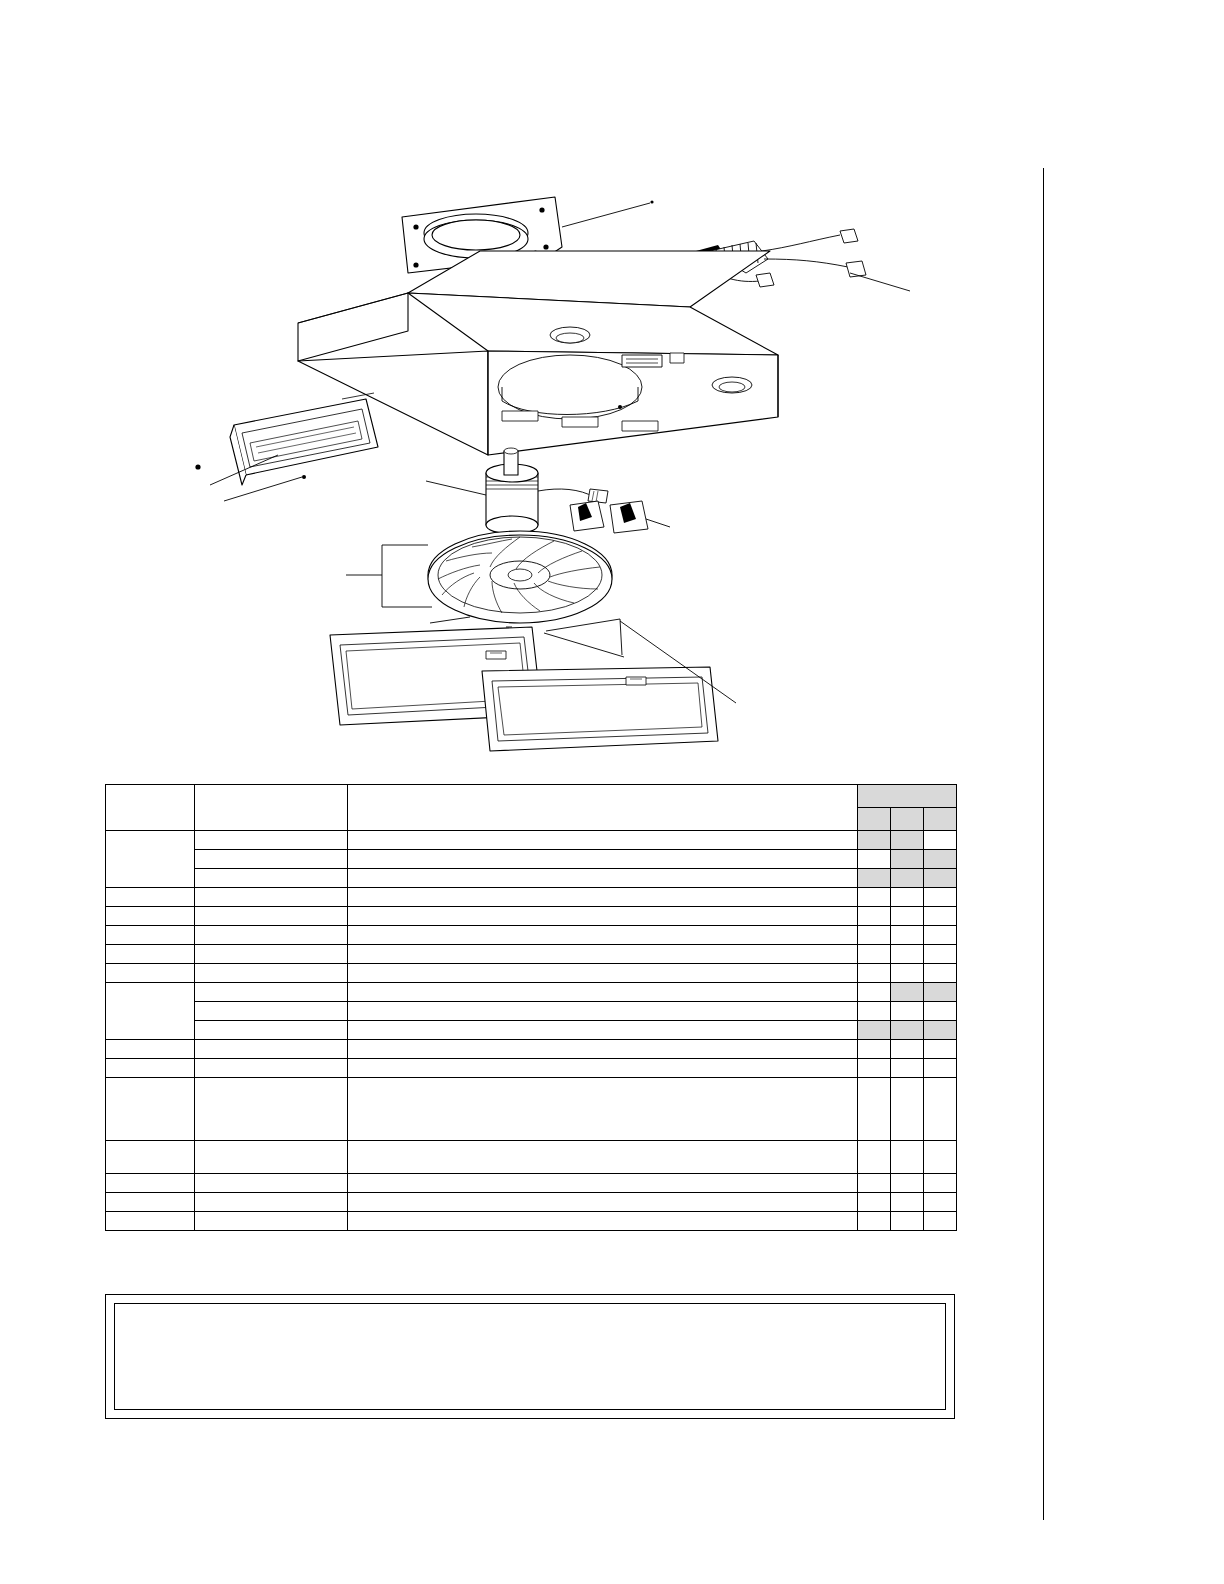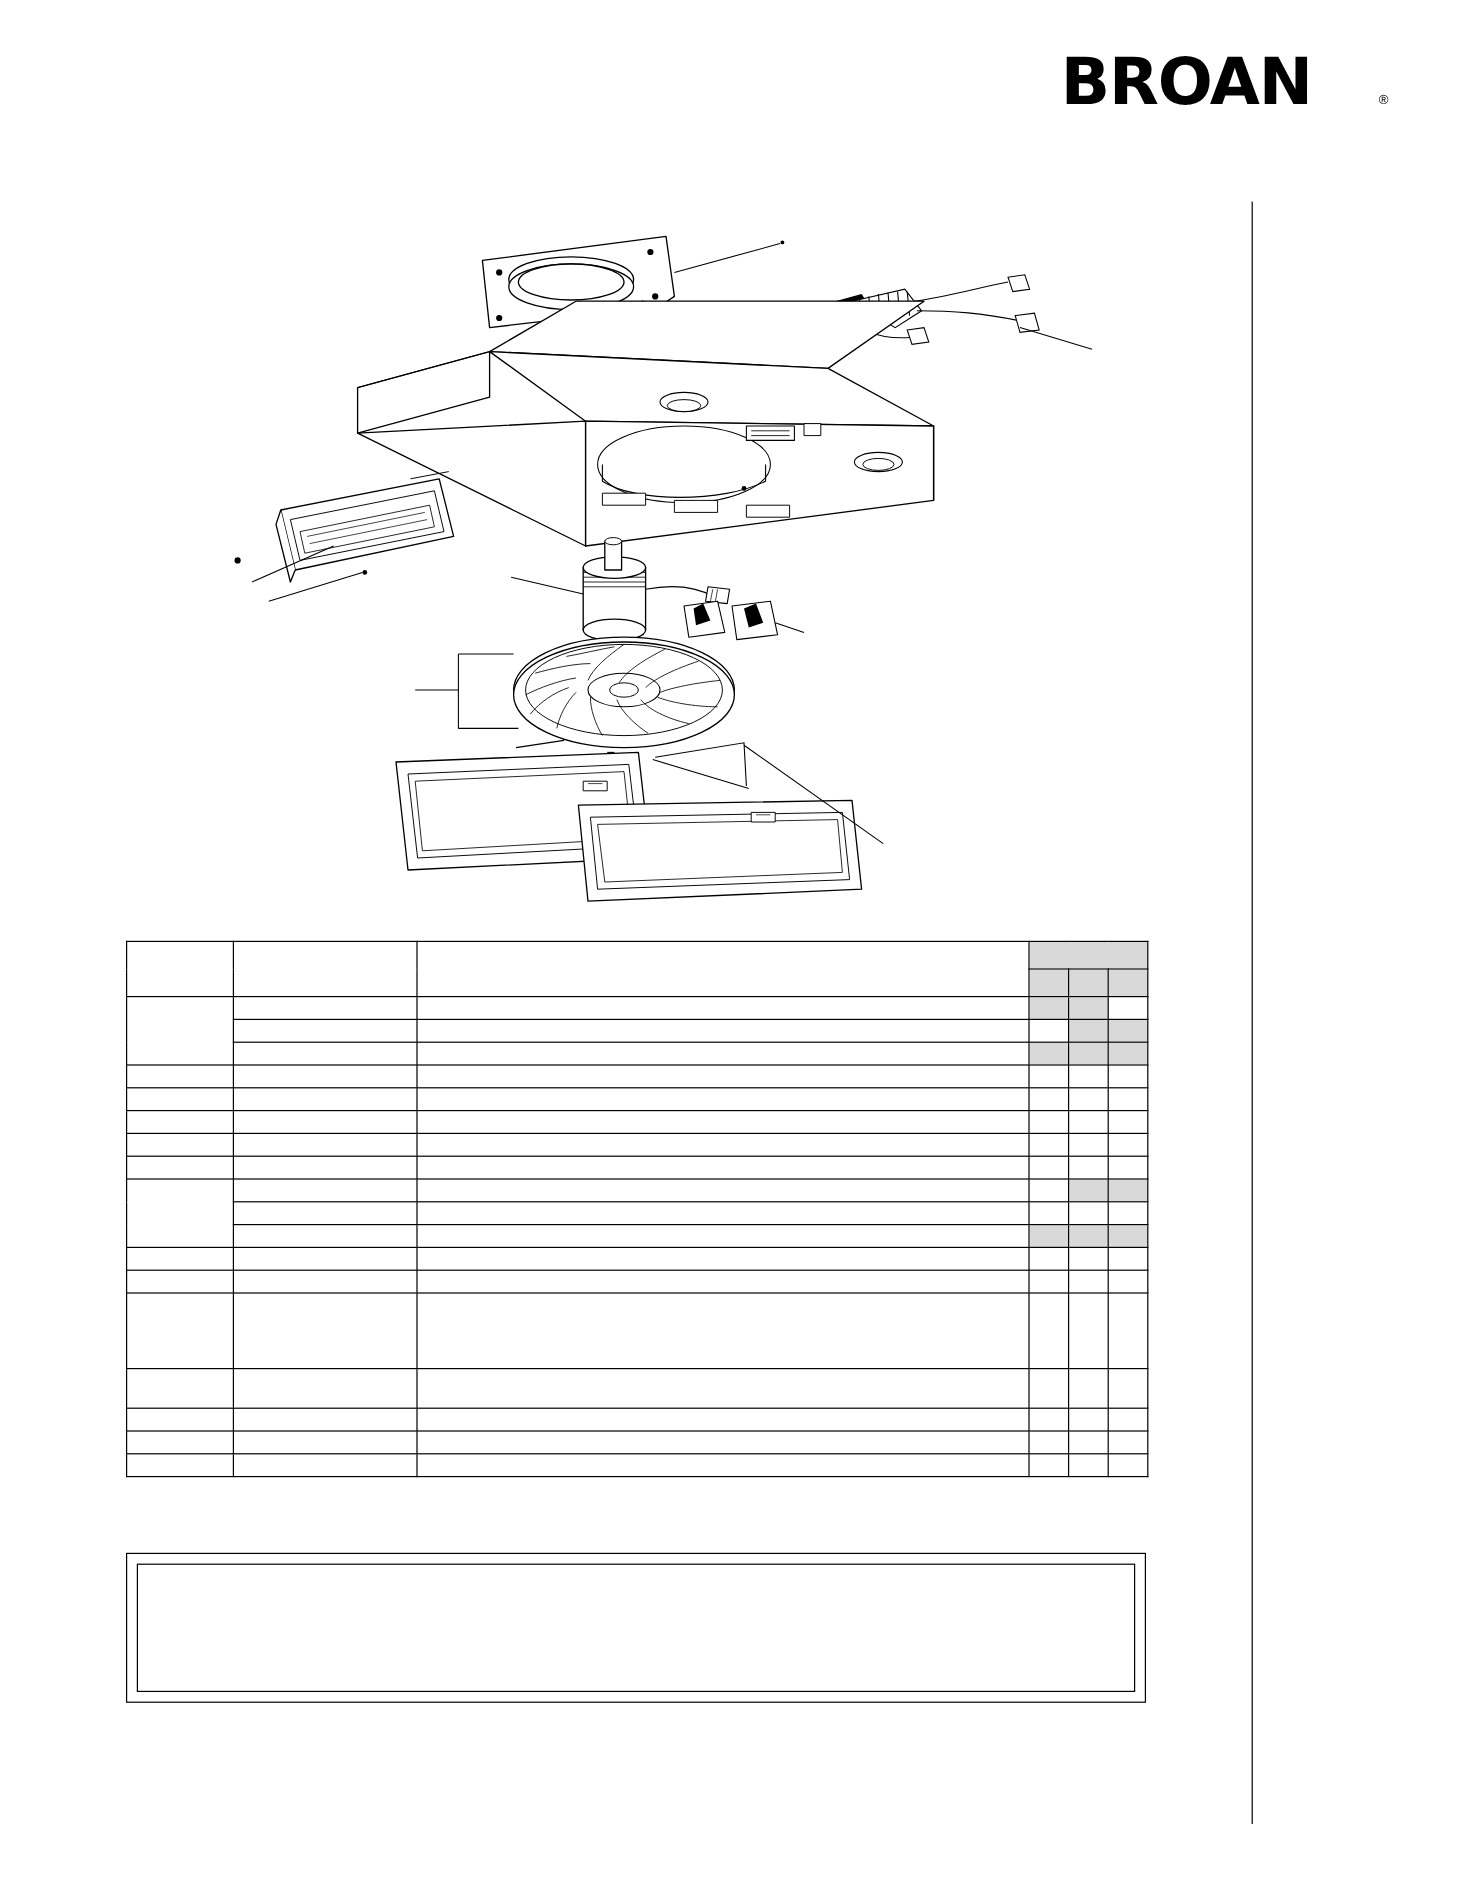--- a/index.html
+++ b/index.html
@@ -121,24 +121,20 @@
     font-size: 9px;
     line-height: 13px;
   }
   .note-line { display: block; }
 </style>
 </head>
 <body>
 
 <div class="page">
 
-  <div class="brand">
-    <div class="brand-word">BROAN</div>
-    <div class="brand-reg">®</div>
-  </div>
 
   <div class="right-rule"></div>
 
   <div class="diagram">
     <svg width="880" height="620" viewBox="0 0 880 620" fill="none" stroke="#000" stroke-width="1.1">
 
       <g stroke-linejoin="round">
         <path d="M252 62 L405 42 L412 92 L400 100 L385 96 L378 104 L258 118 Z" fill="#fff"></path>
         <ellipse cx="326" cy="78" rx="52" ry="19" fill="#fff"></ellipse>
         <ellipse cx="326" cy="84" rx="52" ry="19" fill="#fff"></ellipse>

